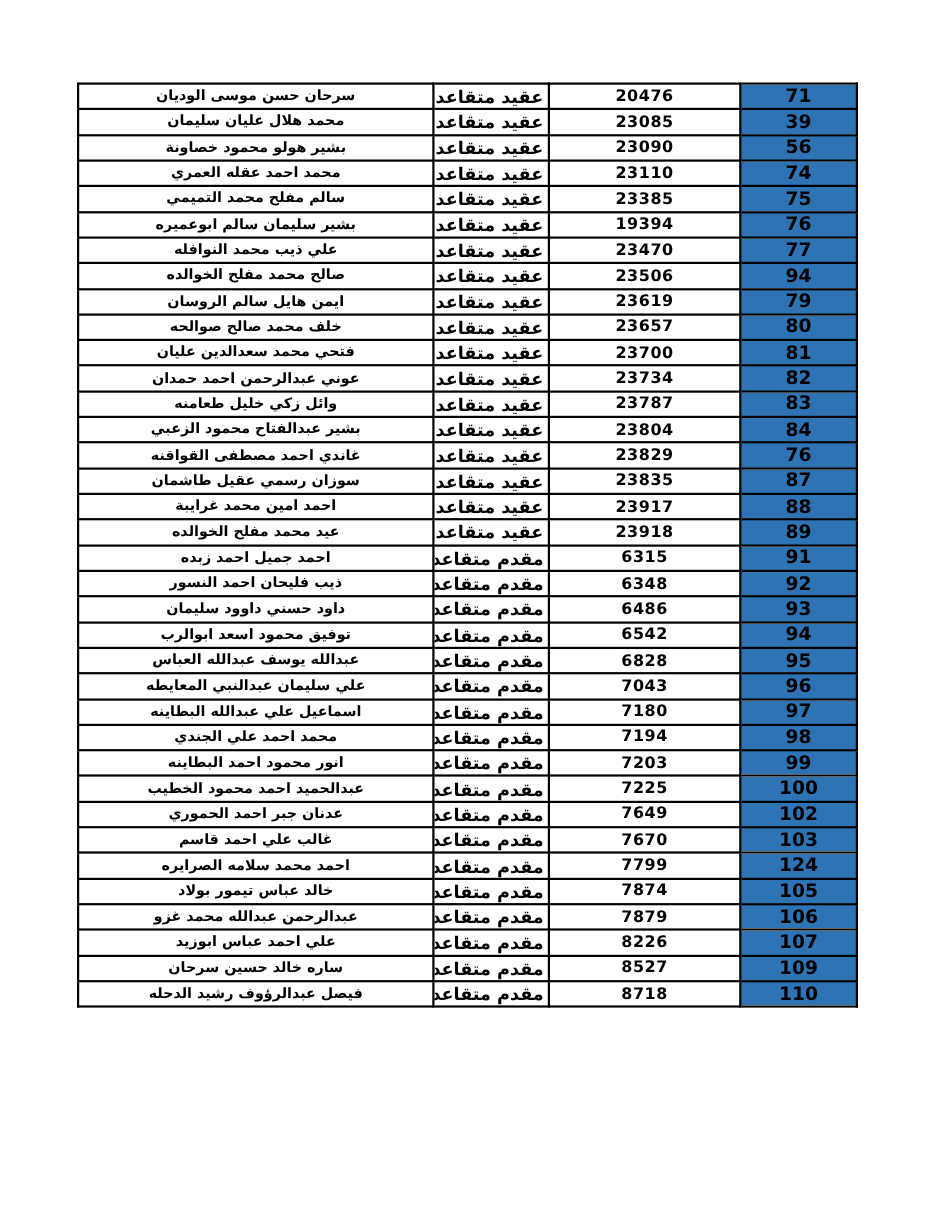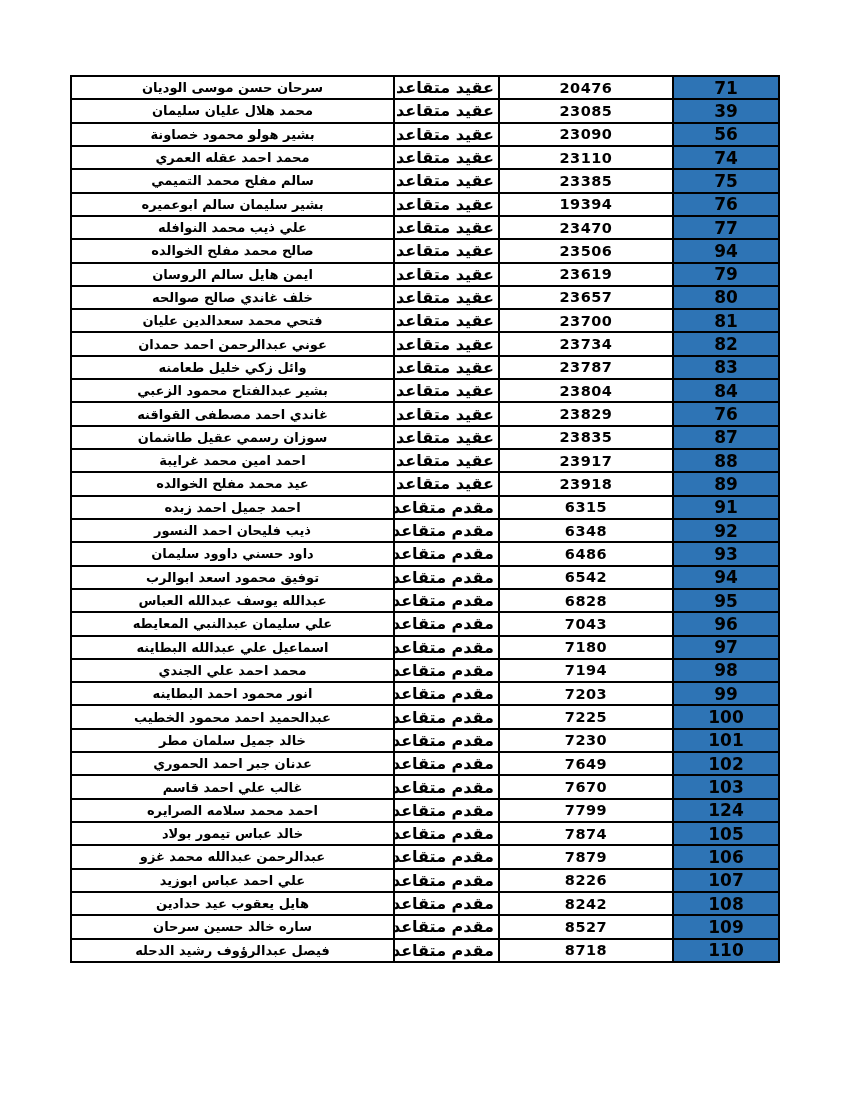--- a/index.html
+++ b/index.html
@@ -110,21 +110,21 @@
     <td class="number-cell">23506</td>
     <td class="index-cell">94</td>
   </tr>
         <tr>
     <td class="name-cell">ايمن هايل سالم الروسان</td>
     <td class="rank-cell">عقيد متقاعد</td>
     <td class="number-cell">23619</td>
     <td class="index-cell">79</td>
   </tr>
         <tr>
-    <td class="name-cell">خلف غاندي صالح صوالحه</td>
+    <td class="name-cell">خلف محمد صالح صوالحه</td>
     <td class="rank-cell">عقيد متقاعد</td>
     <td class="number-cell">23657</td>
     <td class="index-cell">80</td>
   </tr>
         <tr>
     <td class="name-cell">فتحي محمد سعدالدين عليان</td>
     <td class="rank-cell">عقيد متقاعد</td>
     <td class="number-cell">23700</td>
     <td class="index-cell">81</td>
   </tr>
@@ -224,26 +224,20 @@
     <td class="number-cell">7203</td>
     <td class="index-cell">99</td>
   </tr>
         <tr>
     <td class="name-cell">عبدالحميد احمد محمود الخطيب</td>
     <td class="rank-cell">مقدم متقاعد</td>
     <td class="number-cell">7225</td>
     <td class="index-cell">100</td>
   </tr>
         <tr>
-    <td class="name-cell">خالد جميل سلمان مطر</td>
-    <td class="rank-cell">مقدم متقاعد</td>
-    <td class="number-cell">7230</td>
-    <td class="index-cell">101</td>
-  </tr>
-        <tr>
     <td class="name-cell">عدنان جبر احمد الحموري</td>
     <td class="rank-cell">مقدم متقاعد</td>
     <td class="number-cell">7649</td>
     <td class="index-cell">102</td>
   </tr>
         <tr>
     <td class="name-cell">غالب علي احمد قاسم</td>
     <td class="rank-cell">مقدم متقاعد</td>
     <td class="number-cell">7670</td>
     <td class="index-cell">103</td>
@@ -264,26 +258,20 @@
     <td class="name-cell">عبدالرحمن عبدالله محمد غزو</td>
     <td class="rank-cell">مقدم متقاعد</td>
     <td class="number-cell">7879</td>
     <td class="index-cell">106</td>
   </tr>
         <tr>
     <td class="name-cell">علي احمد عباس ابوزيد</td>
     <td class="rank-cell">مقدم متقاعد</td>
     <td class="number-cell">8226</td>
     <td class="index-cell">107</td>
-  </tr>
-        <tr>
-    <td class="name-cell">هايل يعقوب عيد حدادين</td>
-    <td class="rank-cell">مقدم متقاعد</td>
-    <td class="number-cell">8242</td>
-    <td class="index-cell">108</td>
   </tr>
         <tr>
     <td class="name-cell">ساره خالد حسين سرحان</td>
     <td class="rank-cell">مقدم متقاعد</td>
     <td class="number-cell">8527</td>
     <td class="index-cell">109</td>
   </tr>
         <tr>
     <td class="name-cell">فيصل عبدالرؤوف رشيد الدحله</td>
     <td class="rank-cell">مقدم متقاعد</td>

